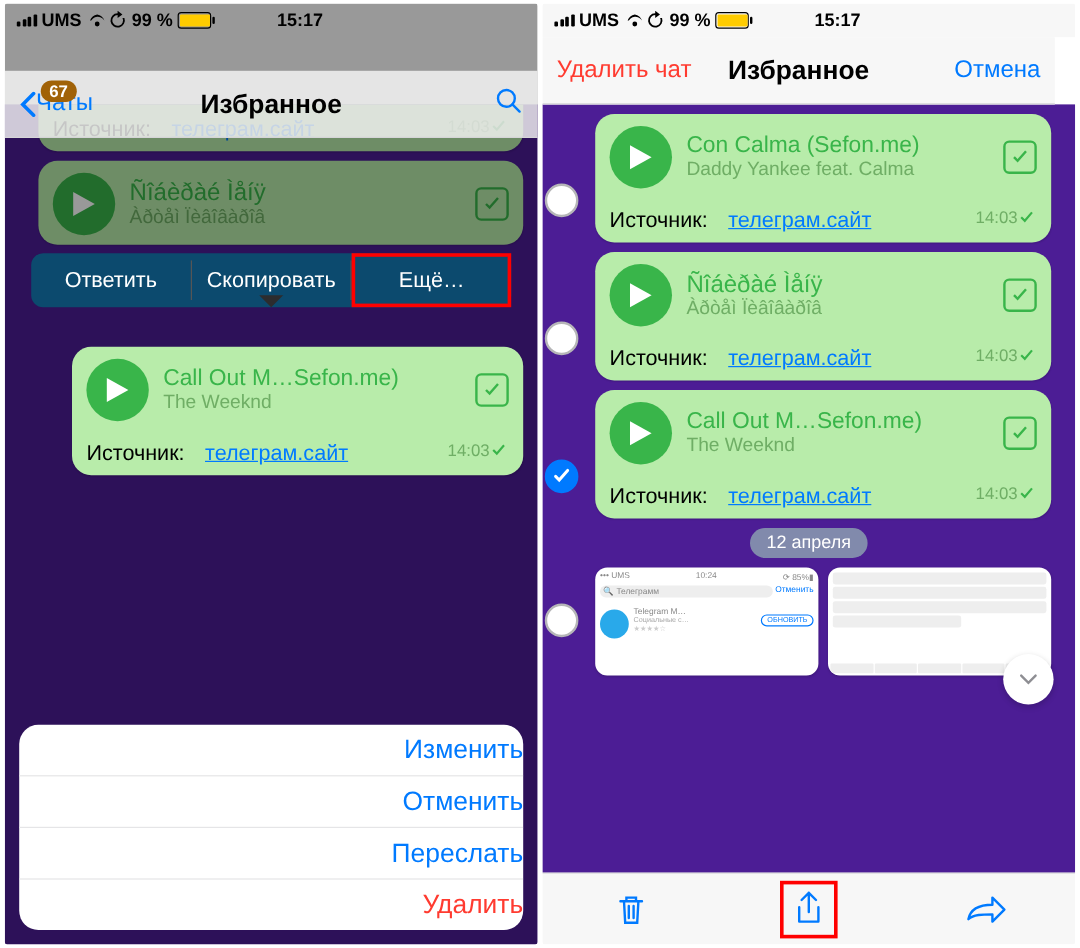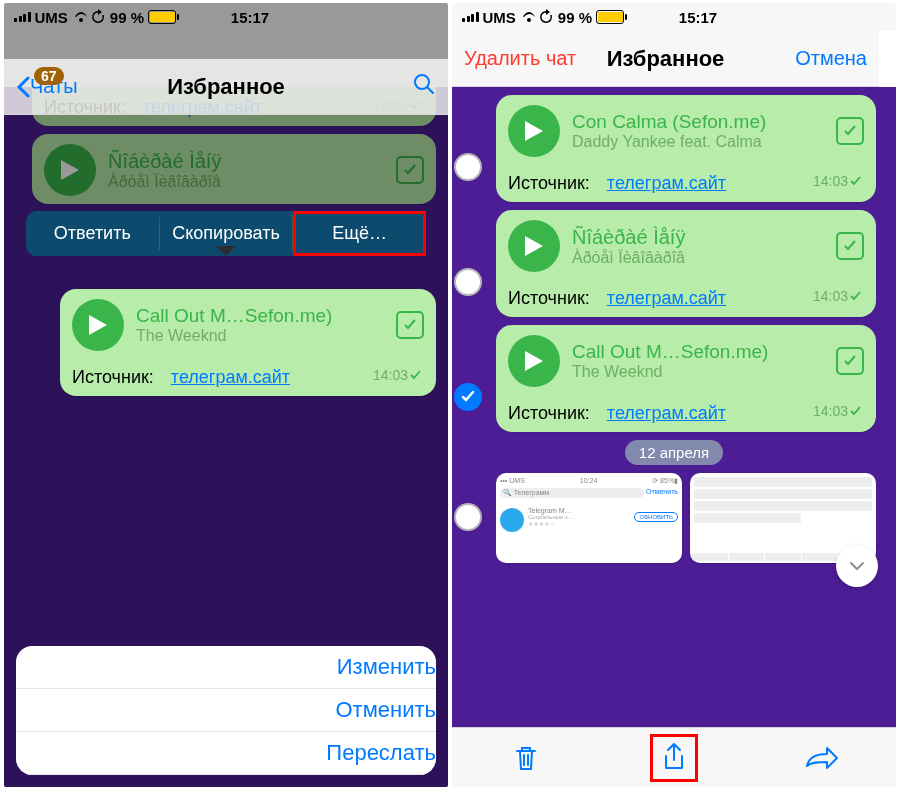--- a/index.html
+++ b/index.html
@@ -190,20 +190,21 @@
           </svg>
       </span>
     </div>
     <div class="bubble-tail"></div>
   </div>
 
   <div class="sheet">
     <div class="sheet-item">Изменить</div>
     <div class="sheet-item">Отменить</div>
     <div class="sheet-item">Переслать</div>
+    <div class="sheet-item destructive">Удалить</div>
   </div>
 </div>
 
 <div class="phone right">
 
   <div class="statusbar">
     <div class="sb-left">
       <span class="sig-bars">
           <span style="height:4px"></span>
           <span style="height:6px"></span>

